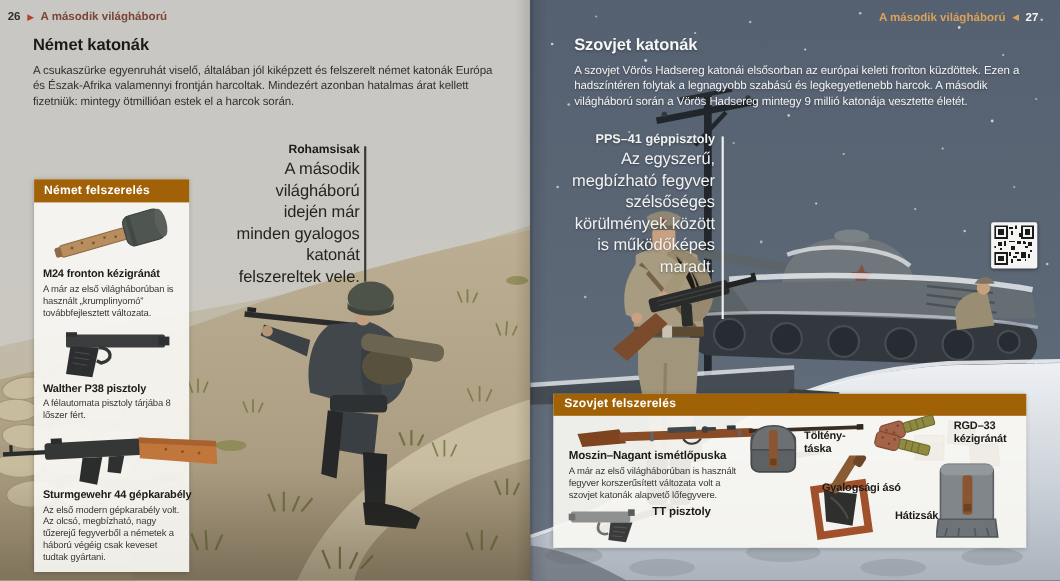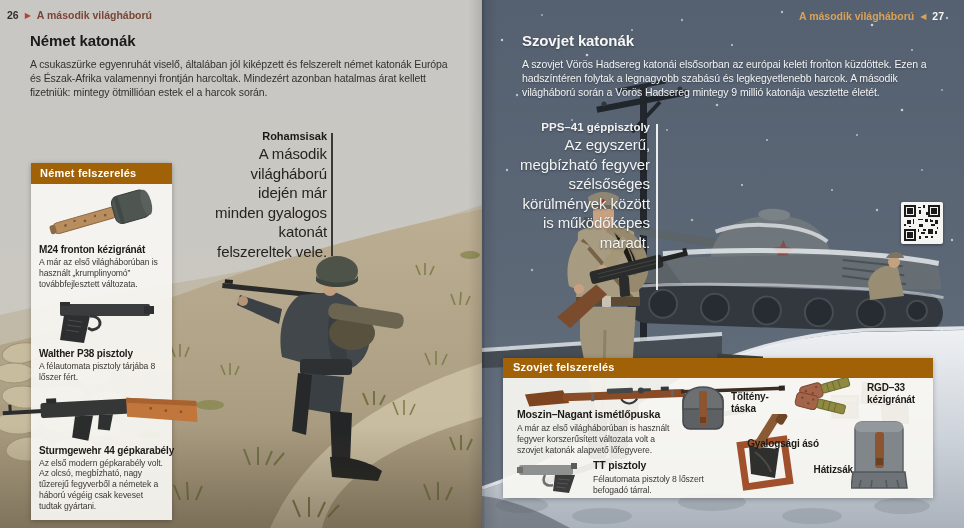--- a/index.html
+++ b/index.html
@@ -475,21 +475,20 @@
         <rect x="4" y="8" width="54" height="10" rx="2" fill="#8f9190"></rect>
         <rect x="2" y="10" width="6" height="6" fill="#6f7170"></rect>
         <rect x="56" y="6" width="6" height="6" fill="#5a5c5b"></rect>
         <path d="M40,18 L60,18 L54,36 L38,34 Z" fill="#3a3b3a"></path>
         <g stroke="#555655" stroke-width="1">
             <path d="M43,22 l12,1 M42,26 l11,1 M41,30 l10,1"></path>
           </g>
         <path d="M30,18 C26,26 32,30 38,28" fill="none" stroke="#6f7170" stroke-width="2.5"></path>
       </svg>
       <div class="lbl" style="left:90px; top:101px; font-size:10.5px;">TT pisztoly</div>
-      <div class="eq-desc abs" style="left:90px; top:114px; width:132px;">Félautomata pisztoly 8 lőszert befogadó tárral.</div>
 
       <svg class="abs" style="left:176px; top:25px;" width="48" height="50" viewBox="0 0 48 50">
         <rect x="4" y="10" width="40" height="36" rx="7" fill="#5d6164" stroke="#43474a" stroke-width="1.5"></rect>
         <path d="M4,22 C4,10 12,4 24,4 C36,4 44,10 44,22 L44,26 L4,26 Z" fill="#6c7073" stroke="#4a4e51" stroke-width="1.5"></path>
         <rect x="20" y="8" width="8" height="34" rx="2" fill="#8a5530"></rect>
         <rect x="21" y="34" width="6" height="6" fill="#6e4022"></rect>
       </svg>
       <div class="lbl" style="left:228px; top:33px; width:62px;">Töltény-táska</div>
 
       <svg class="abs" style="left:290px; top:14px;" width="70" height="48" viewBox="0 0 70 48">

